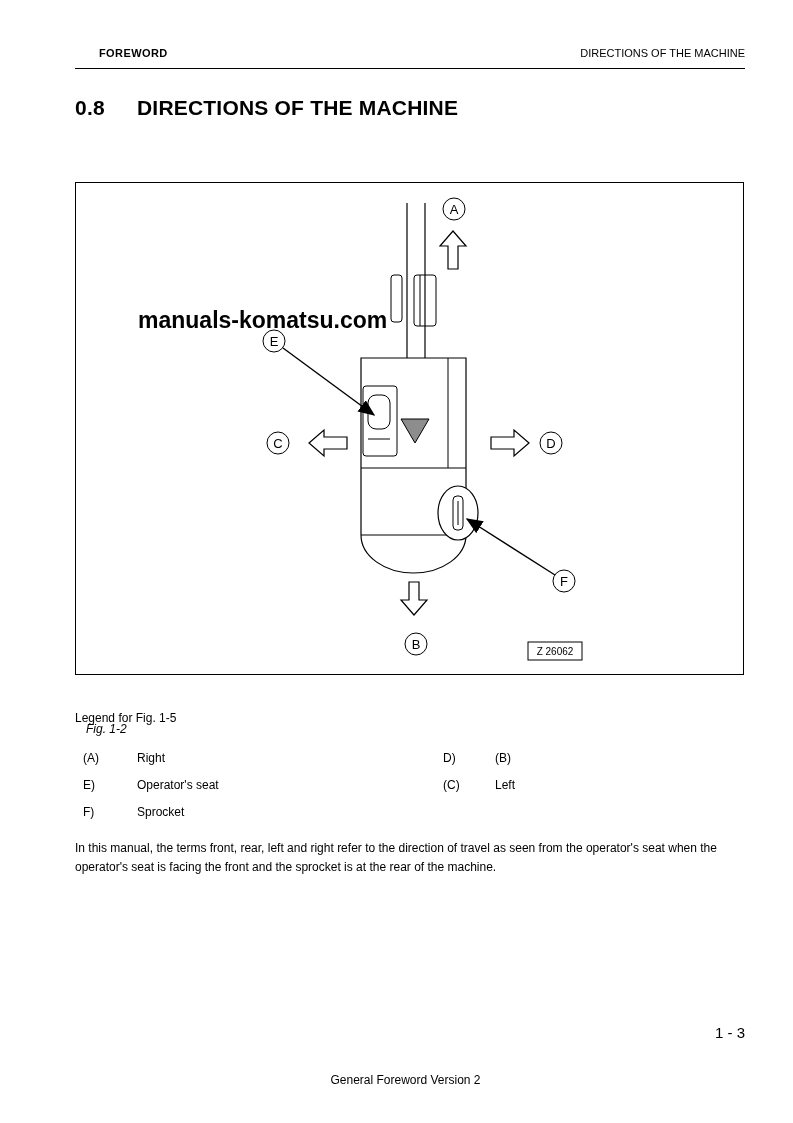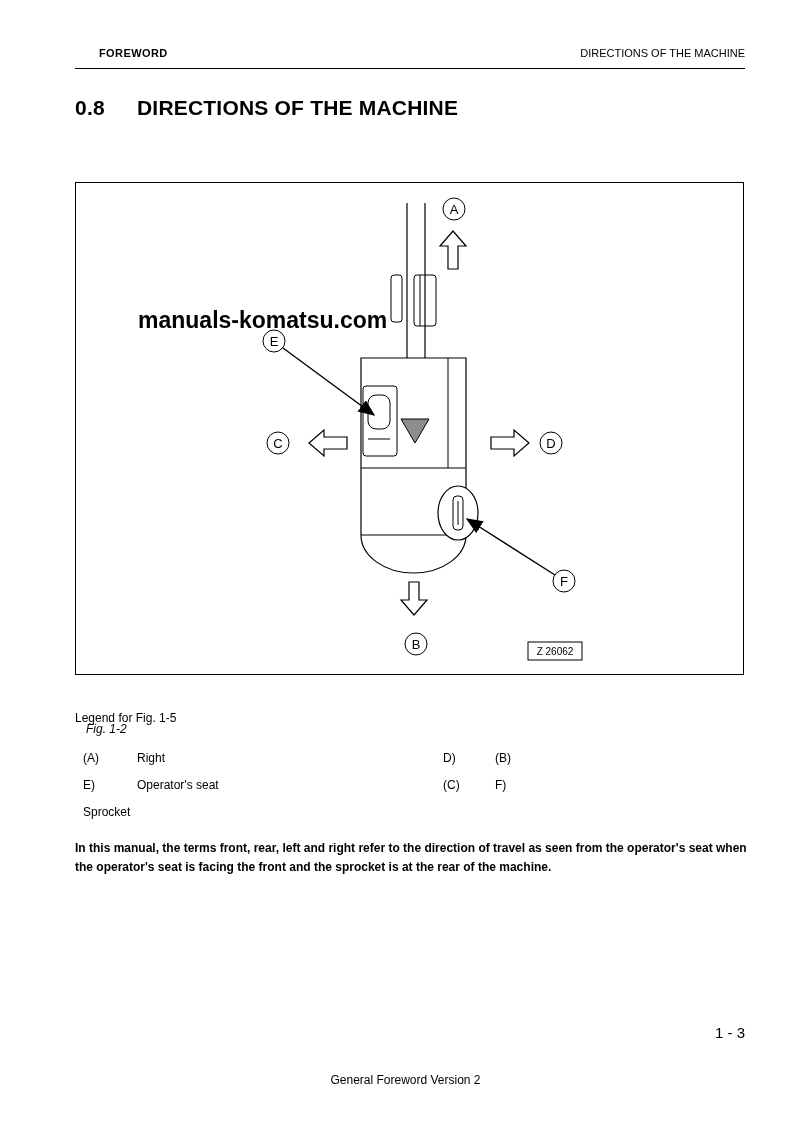--- a/index.html
+++ b/index.html
@@ -47,21 +47,21 @@
     position: absolute; left: 83px; top: 749px;
     display: grid;
     grid-template-columns: 54px 306px 52px auto;
     row-gap: 8px;
     font-size: 12px; line-height: 19px;
     width: 640px;
   }
 
   .bodytext {
     position: absolute; left: 75px; top: 839px; width: 672px;
-    font-size: 12px; line-height: 19px; font-weight: bold;
+    font-size: 12px; line-height: 19px;
   }
 
   .footer-center {
     position: absolute; left: 66px; right: 48px; top: 1073px;
     text-align: center; font-size: 12px;
   }
   .footer-page {
     position: absolute; right: 48px; top: 1024px;
     font-size: 15px;
   }
@@ -161,20 +161,21 @@
   <div class="legend">
     <span>(A)</span>
     <span>Right</span>
     <span>D)</span>
 
     <span>(B)</span>
     <span>E)</span>
     <span>Operator's seat</span>
 
     <span>(C)</span>
+    <span>Left</span>
     <span>F)</span>
     <span>Sprocket</span>
   </div>
 
   <div class="bodytext">In this manual, the terms front, rear, left and right refer to the direction of travel as seen from the operator's seat when the operator's seat is facing the front and the sprocket is at the rear of the machine.</div>
 
   <div class="footer-center">General Foreword Version 2</div>
   <div class="footer-page">1 - 3</div>
 
 </div>

